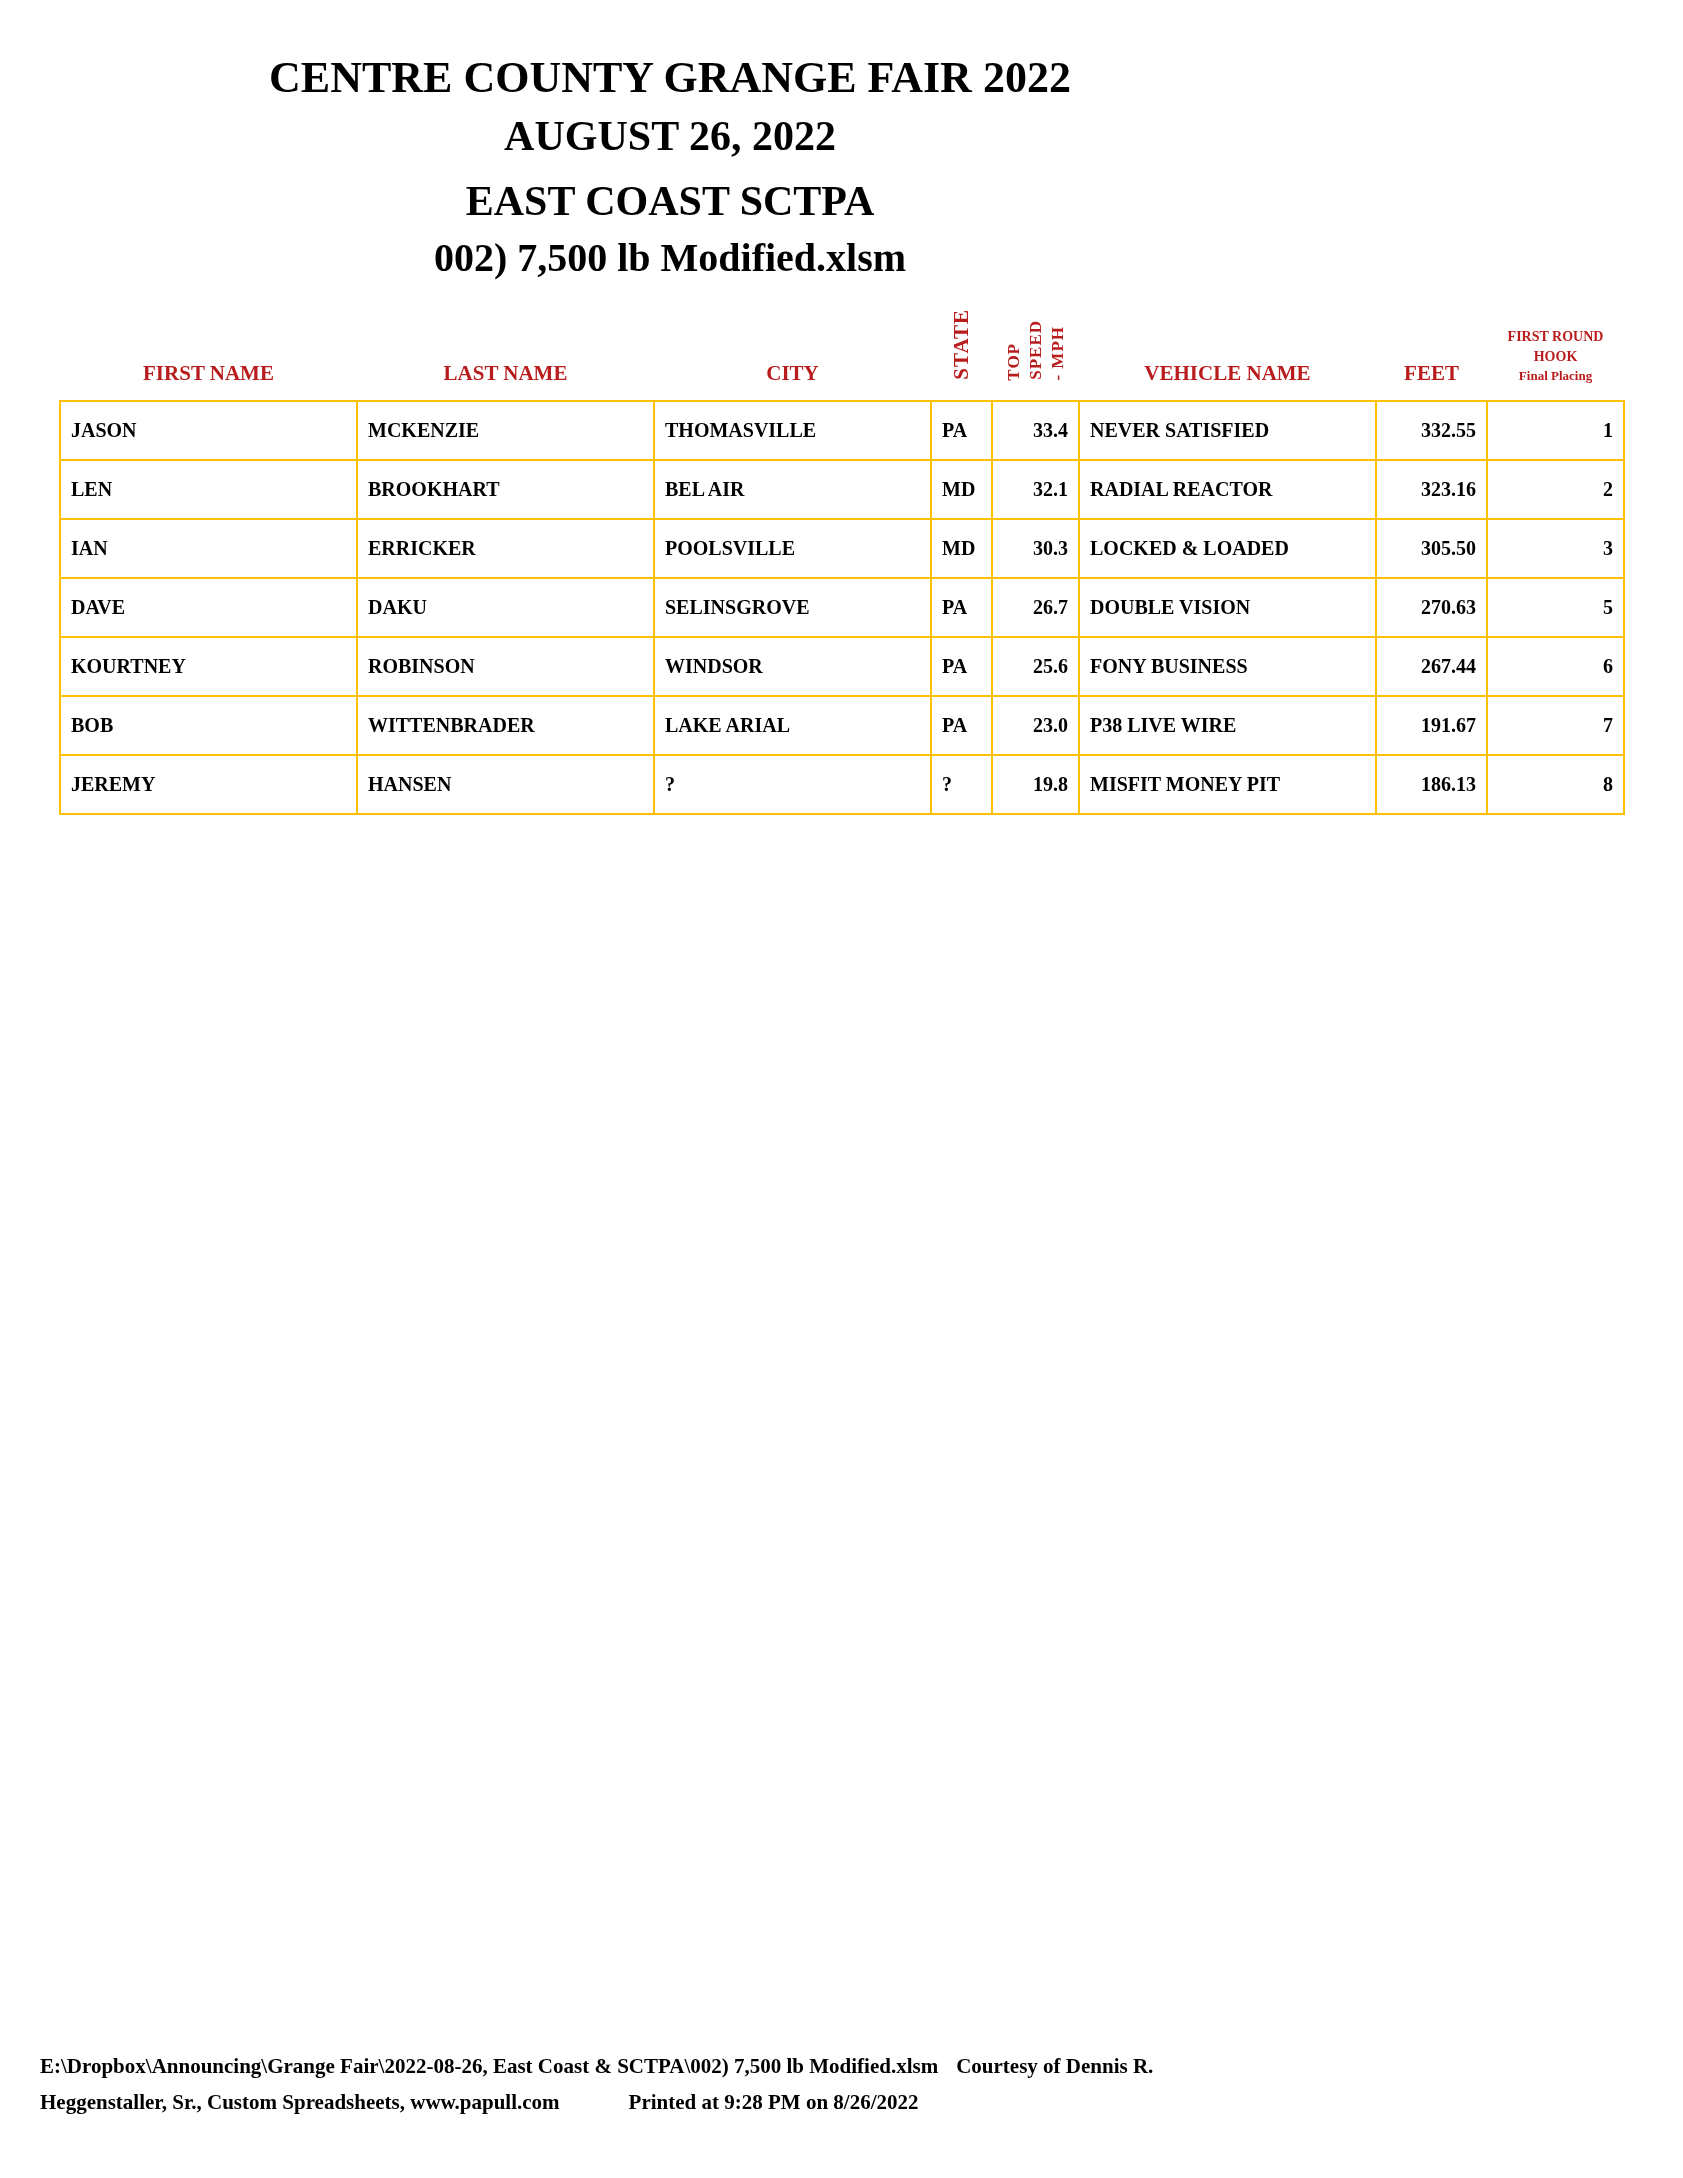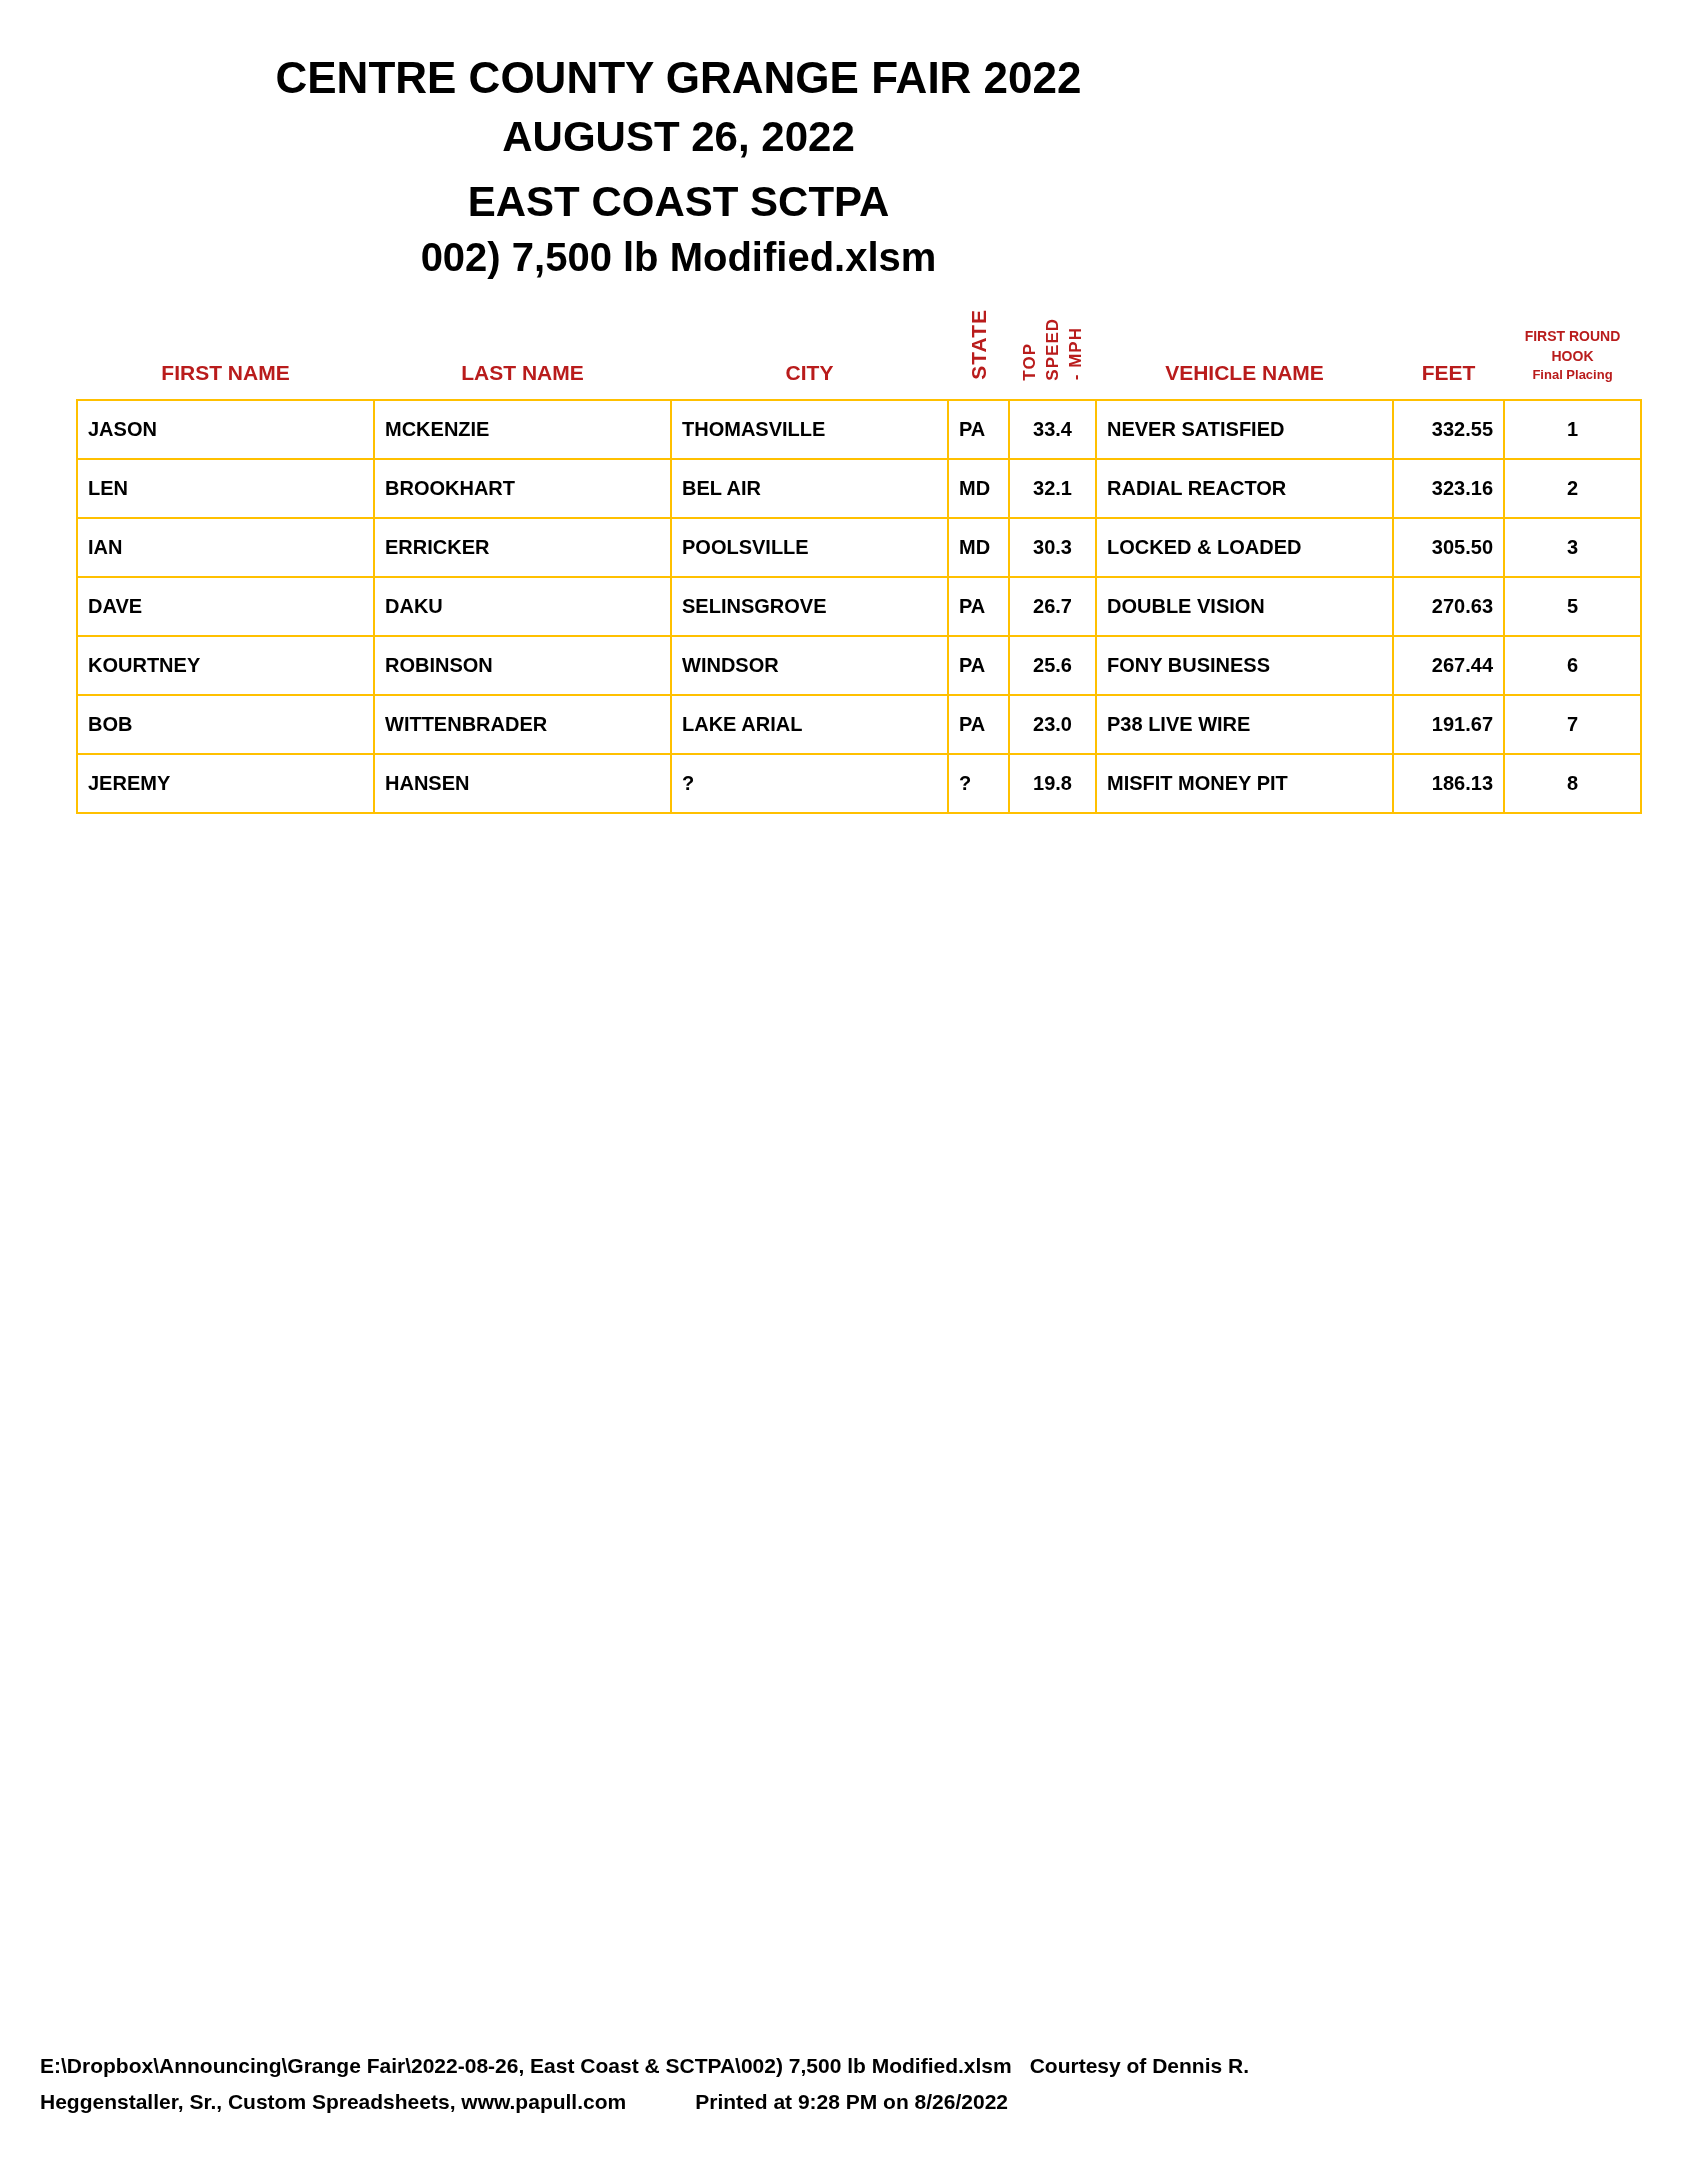--- a/index.html
+++ b/index.html
@@ -11,22 +11,23 @@
     width: 1683px;
     height: 2178px;
     font-family: "Liberation Sans", sans-serif;
     color: #000000;
     position: relative;
   }
   .page {
     width: 1340px;
     height: 2178px;
     box-sizing: border-box;
-    padding: 54px 59px 0 76px;
+    padding: 54px 59px 0 59px;
     position: relative;
+    font-family: Liberation Serif, serif;
   }
 
   
   .titles {
     text-align: center;
     line-height: 1.08;
   }
   .title-line {
     font-weight: bold;
     letter-spacing: 0px;
@@ -91,21 +92,21 @@
     border: 2px solid #FFC000;
     font-size: 20px;
     font-weight: bold;
     height: 57px;
     padding: 0 10px;
     vertical-align: middle;
     white-space: nowrap;
     overflow: hidden;
   }
   td.c-left   { text-align: left; padding-left: 14px; }
-  td.c-center { text-align: center; }
+  td.c-center { text-align: right; }
   td.c-right  { text-align: right; padding-right: 16px; }
 
   
   .footer {
     position: absolute;
     left: 40px;
     right: 24px;
     bottom: 57px;
     font-size: 21px;
     font-weight: bold;

